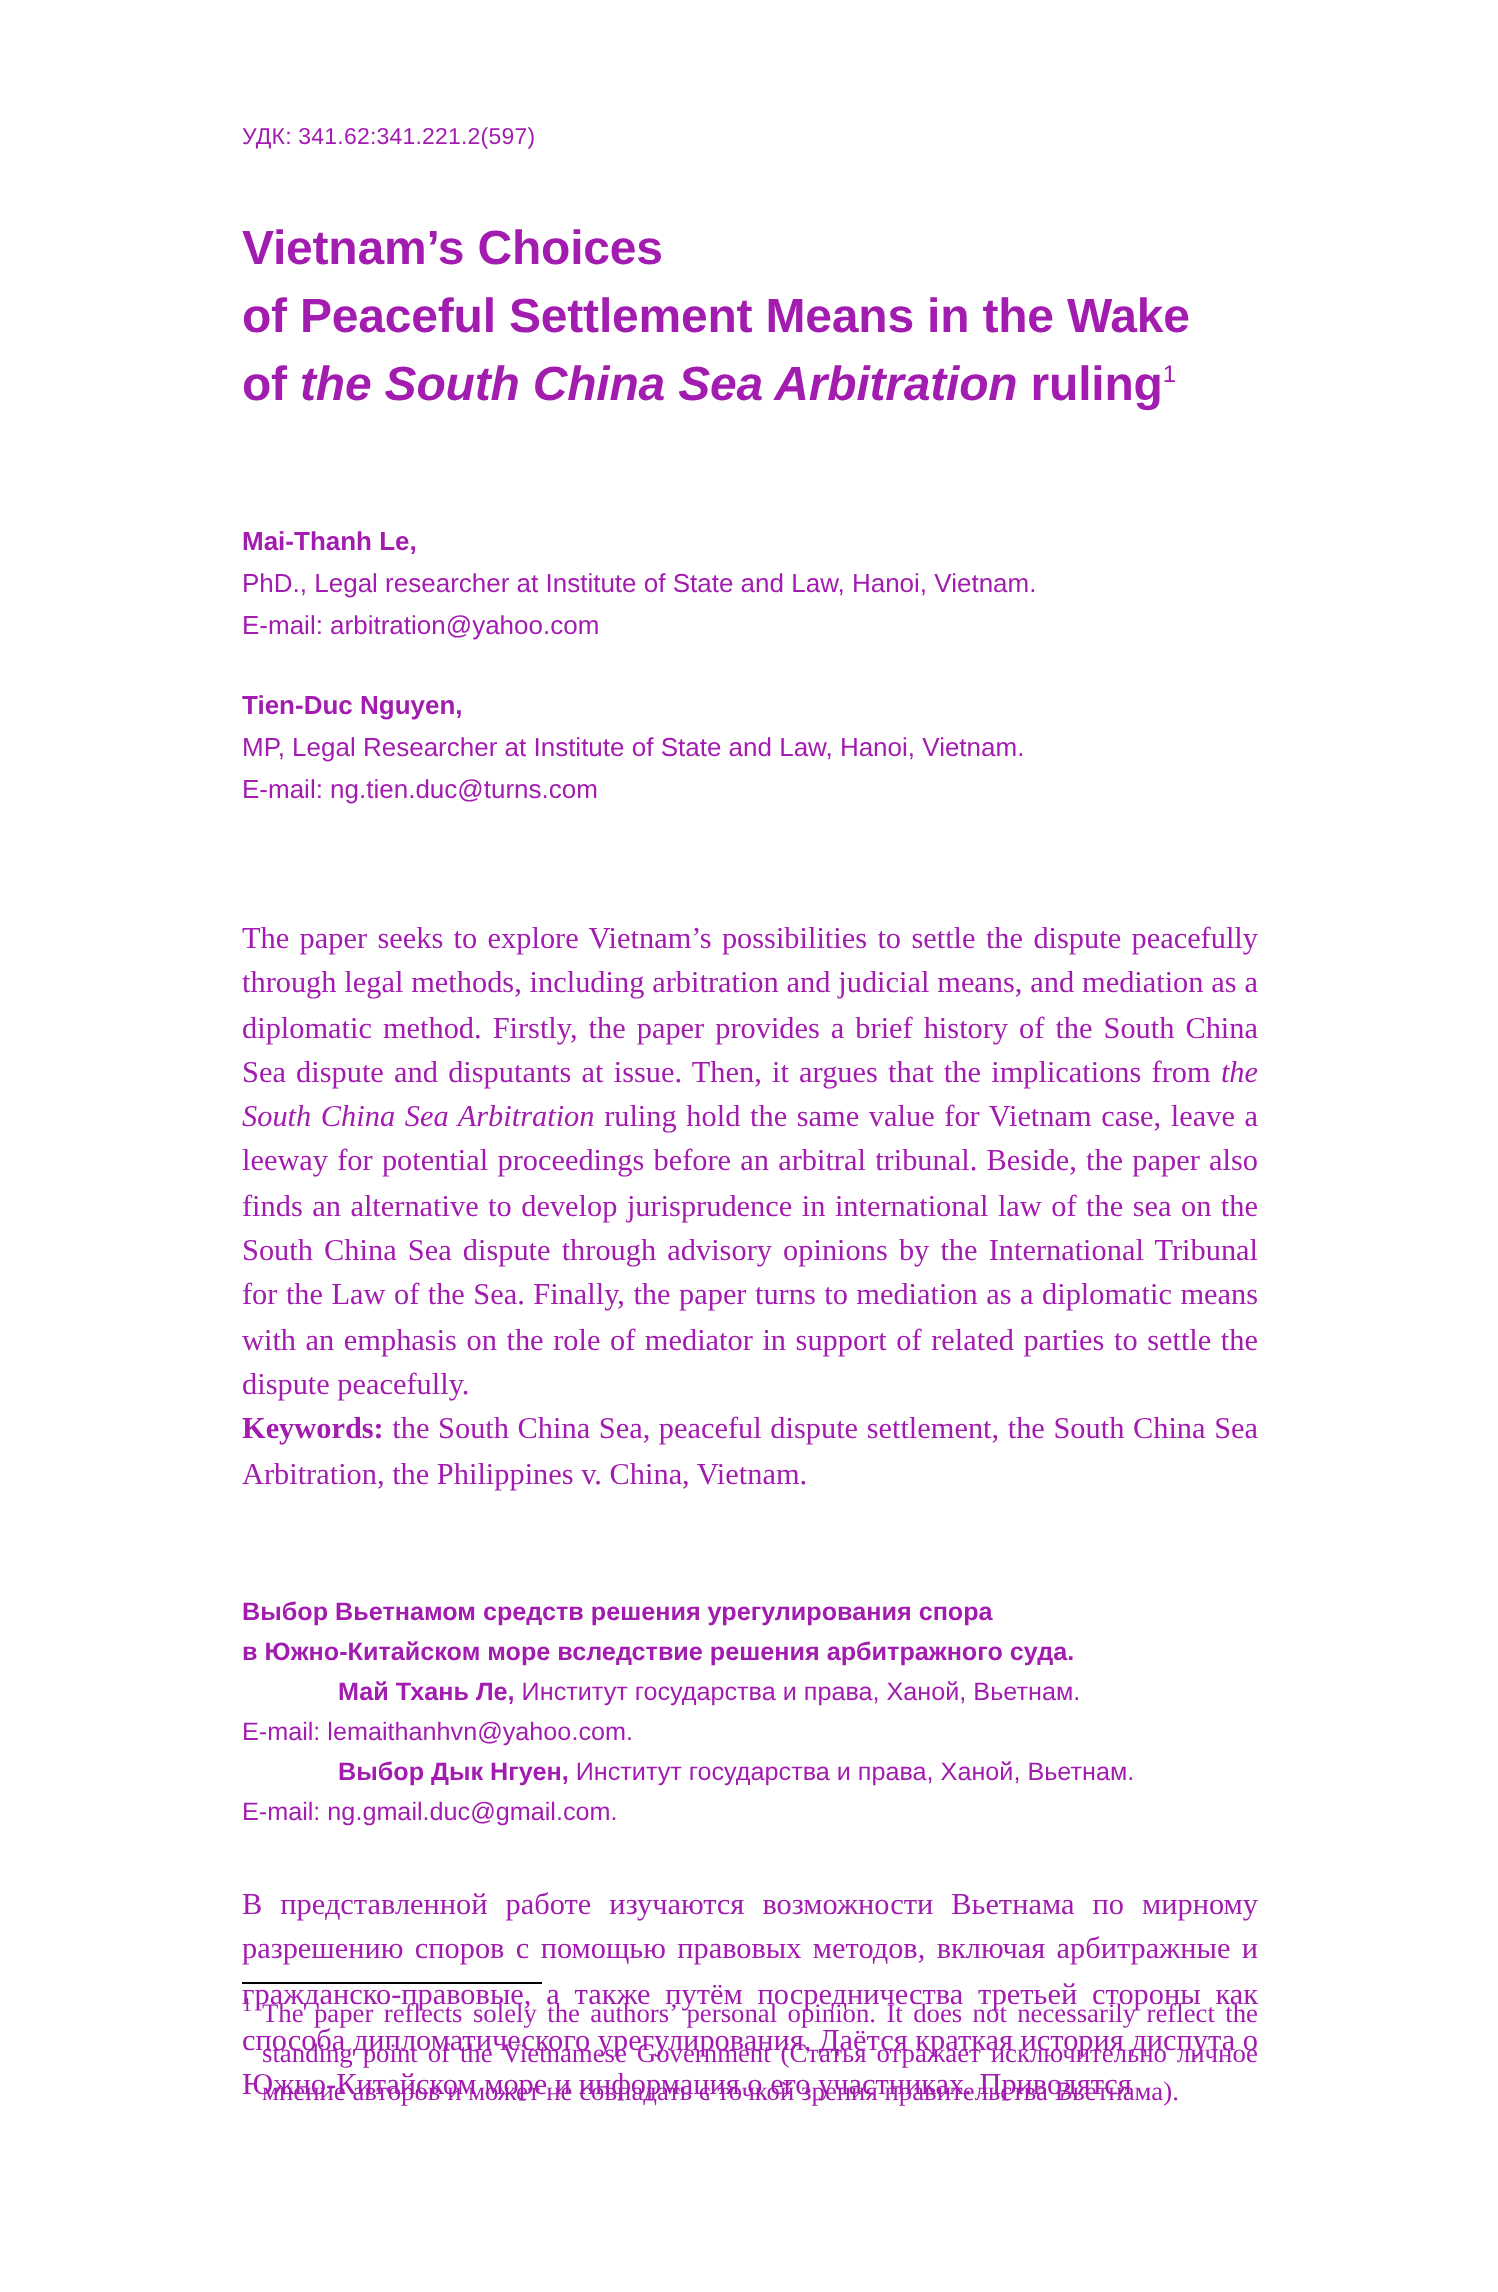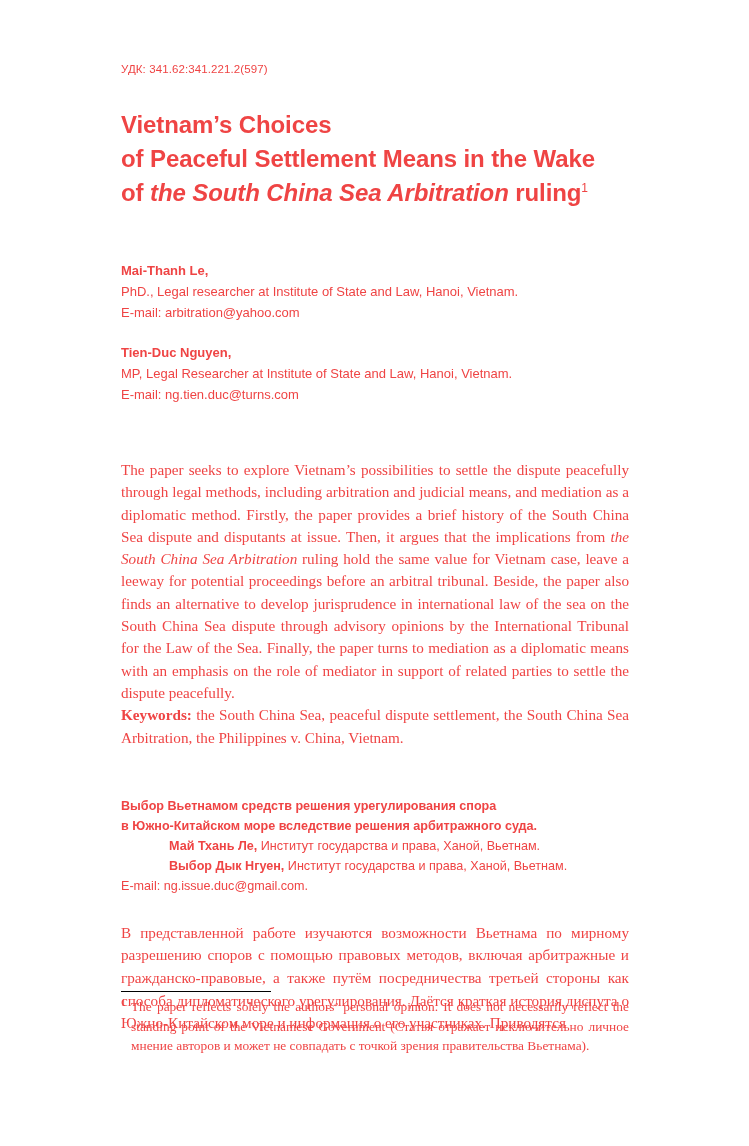--- a/index.html
+++ b/index.html
@@ -7,21 +7,21 @@
     padding: 0;
     background: #ffffff;
   }
   .page {
     position: relative;
     width: 739px;
     height: 1146px;
     background: #ffffff;
     overflow: hidden;
     font-family: "Liberation Serif", serif;
-    color: #ef4444;
+    color: #a21caf;
   }
   .content {
     position: absolute;
     left: 121px;
     top: 0;
     width: 508px;
   }
 
   .udk {
     font-family: "Liberation Sans", sans-serif;
@@ -171,22 +171,23 @@
     </div>
 
     <div class="abstract"><span>The paper seeks to explore Vietnam’s possibilities to settle the dispute peacefully through legal methods, including arbitration and judicial means, and mediation as a diplomatic method. Firstly, the paper provides a brief history of the South China Sea dispute and disputants at issue. Then, it argues that the implications from </span><span class="ital">the South China Sea Arbitration</span><span> ruling hold the same value for Vietnam case, leave a leeway for potential proceedings before an arbitral tribunal. Beside, the paper also finds an alternative to develop jurisprudence in international law of the sea on the South China Sea dispute through advisory opinions by the International Tribunal for the Law of the Sea. Finally, the paper turns to mediation as a diplomatic means with an emphasis on the role of mediator in support of related parties to settle the dispute peacefully.</span></div>
 
     <div class="keywords"><b>Keywords:</b><span> the South China Sea, peaceful dispute settlement, the South China Sea Arbitration, the Philippines v. China, Vietnam.</span></div>
 
     <div class="ru-block">
       <div class="ru-title">Выбор Вьетнамом средств решения урегулирования спора</div>
       <div class="ru-title">в Южно-Китайском море вследствие решения арбитражного суда.</div>
       <div class="ru-author"><b>Май Тхань Ле,</b><span> Институт государства и права, Ханой, Вьетнам.</span></div>
+      <div class="ru-email">E-mail: lemaithanhvn@yahoo.com.</div>
       <div class="ru-author"><b>Выбор Дык Нгуен,</b><span> Институт государства и права, Ханой, Вьетнам.</span></div>
-      <div class="ru-email">E-mail: ng.issue.duc@gmail.com.</div>
+      <div class="ru-email">E-mail: ng.gmail.duc@gmail.com.</div>
     </div>
 
     <div class="ru-abstract">В представленной работе изучаются возможности Вьетнама по мирному разрешению споров с помощью правовых методов, включая арбитражные и гражданско-правовые, а также путём посредничества третьей стороны как способа дипломатического урегулирования. Даётся краткая история диспута о Южно-Китайском море и информация о его участниках. Приводятся</div>
 
   </div>
 
   <div class="footnote-rule"></div>
   <div class="footnote">
     <span class="footnote-body"><span class="fn-marker">1</span><span> The paper reflects solely the authors’ personal opinion. It does not necessarily reflect the standing point of the Vietnamese Government (Статья отражает исключительно личное мнение авторов и может не совпадать с точкой зрения правительства Вьетнама).</span></span>
   </div>

